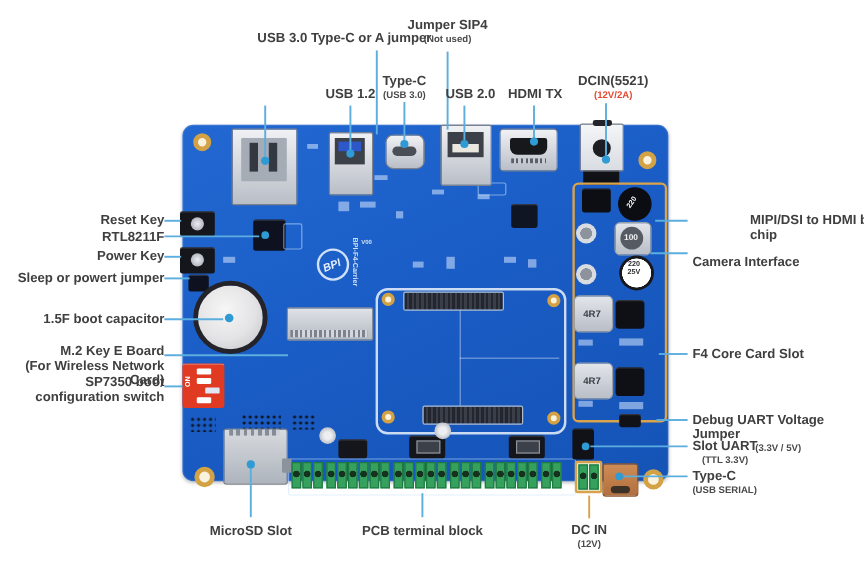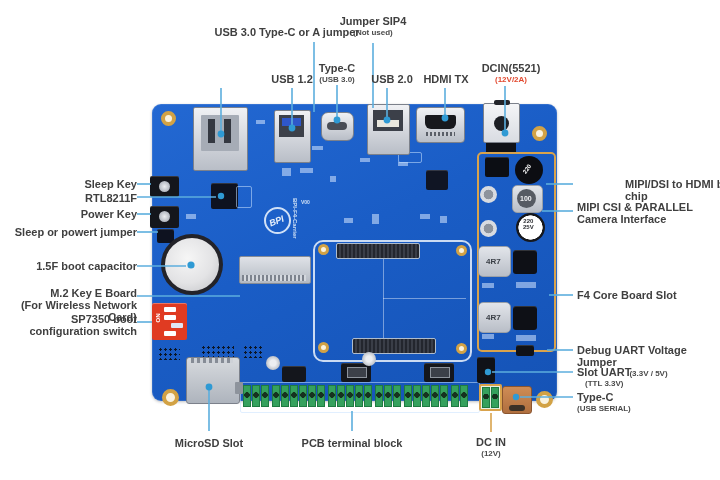--- a/index.html
+++ b/index.html
@@ -283,31 +283,31 @@
   </svg>
 
   <div class="lbl ctr" style="left:177px;top:26px;width:220px;"><span>USB 3.0 Type-C or A jumper</span></div>
   <div class="lbl ctr" style="left:323px;top:15px;width:100px;"><span>Jumper SIP4</span><span class="sub">(Not used)</span></div>
   <div class="lbl ctr" style="left:252px;top:73px;width:80px;"><span>USB 1.2</span></div>
   <div class="lbl ctr" style="left:297px;top:62px;width:80px;"><span>Type-C</span><span class="sub">(USB 3.0)</span></div>
   <div class="lbl ctr" style="left:352px;top:73px;width:80px;"><span>USB 2.0</span></div>
   <div class="lbl ctr" style="left:406px;top:73px;width:80px;"><span>HDMI TX</span></div>
   <div class="lbl ctr" style="left:466px;top:62px;width:90px;"><span>DCIN(5521)</span><span class="sub red">(12V/2A)</span></div>
 
-  <div class="lbl ral" style="left:17px;top:178px;width:120px;"><span>Sleep Key</span></div>
+  <div class="lbl ral" style="left:17px;top:178px;width:120px;"><span>Reset Key</span></div>
   <div class="lbl ral" style="left:17px;top:192px;width:120px;"><span>RTL8211F</span></div>
   <div class="lbl ral" style="left:2px;top:226px;width:135px;"><span>Sleep or powert jumper</span></div>
   <div class="lbl ral" style="left:17px;top:208px;width:120px;"><span>Power Key</span></div>
   <div class="lbl ral" style="left:17px;top:260px;width:120px;"><span>1.5F boot capacitor</span></div>
   <div class="lbl ral" style="left:-8px;top:287px;width:145px;"><span>M.2 Key E Board</span><br><span>(For Wireless Network Card)</span></div>
   <div class="lbl ral" style="left:17px;top:313px;width:120px;"><span>SP7350 boot</span><br><span>configuration switch</span></div>
 
   <div class="lbl lal" style="left:577px;top:178px;width:143px;margin-left:48px;"><span>MIPI/DSI to HDMI bridge chip</span></div>
-  <div class="lbl lal" style="left:577px;top:201px;width:143px;"><span>MIPI CSI &amp; PARALLEL</span><br><span>Camera Interface</span></div>
-  <div class="lbl lal" style="left:577px;top:289px;width:143px;"><span>F4 Core Board Slot</span></div>
+  <div class="lbl lal" style="left:577px;top:201px;width:143px;"><br><span>Camera Interface</span></div>
+  <div class="lbl lal" style="left:577px;top:289px;width:143px;"><span>F4 Core Card Slot</span></div>
   <div class="lbl lal ctr" style="left:577px;top:344px;width:143px;text-align:left;"><span>Debug UART Voltage Jumper</span><span class="sub" style="text-align:center;">(3.3V / 5V)</span></div>
   <div class="lbl lal" style="left:577px;top:366px;width:143px;"><span>Slot UART</span><span class="sub" style="padding-left:8px;">(TTL 3.3V)</span></div>
   <div class="lbl lal" style="left:577px;top:391px;width:143px;"><span>Type-C</span><span class="sub">(USB SERIAL)</span></div>
 
   <div class="lbl ctr" style="left:149px;top:437px;width:120px;"><span>MicroSD Slot</span></div>
   <div class="lbl ctr" style="left:280px;top:437px;width:144px;"><span>PCB terminal block</span></div>
   <div class="lbl ctr" style="left:451px;top:436px;width:80px;"><span>DC IN</span><span class="sub">(12V)</span></div>
 
 </div>
 

